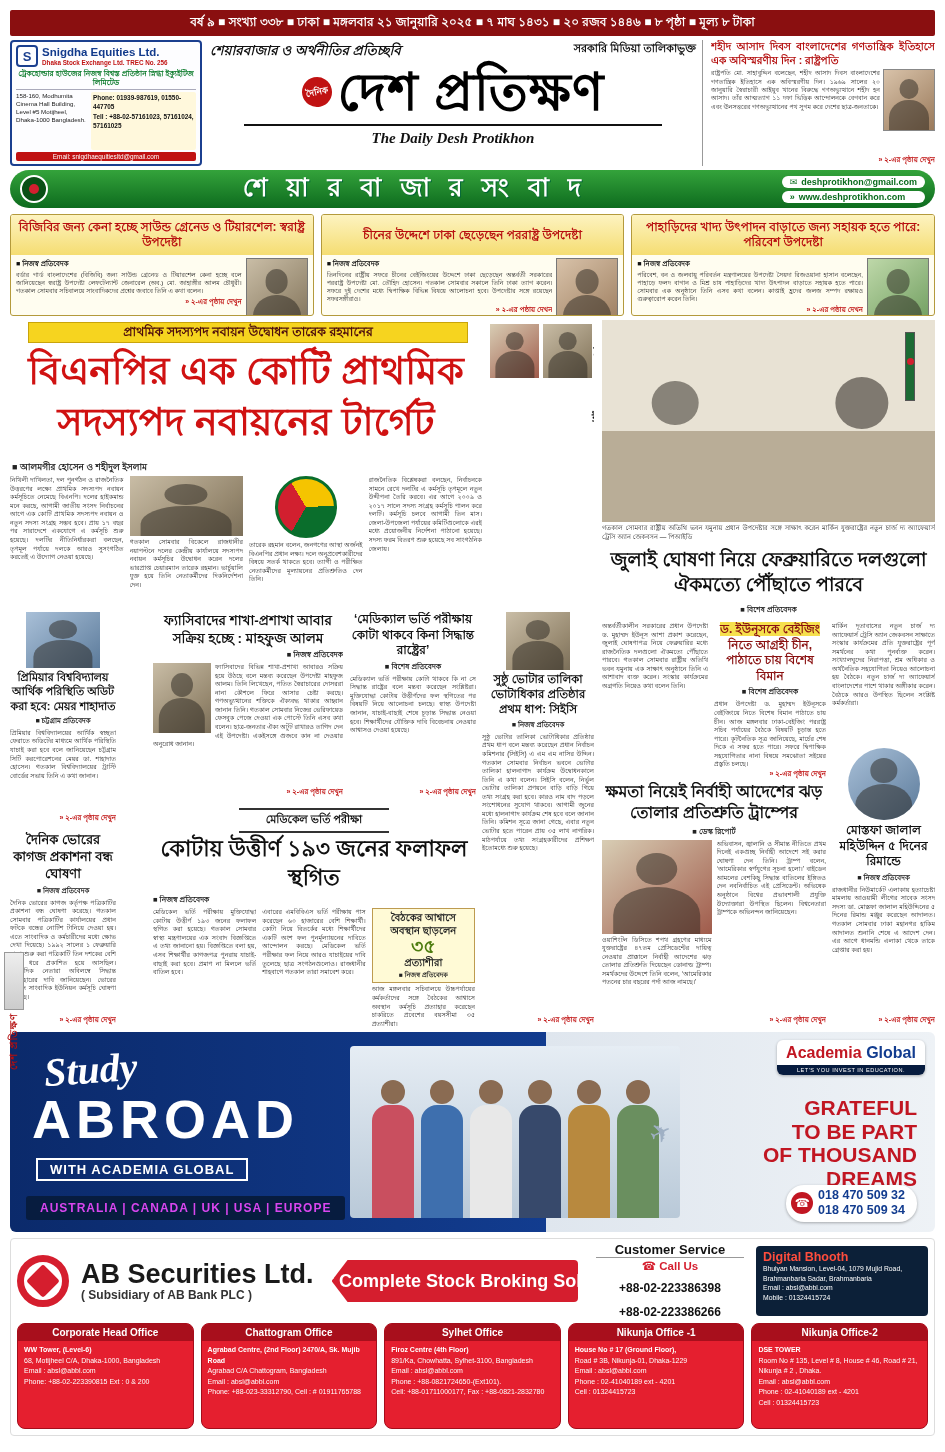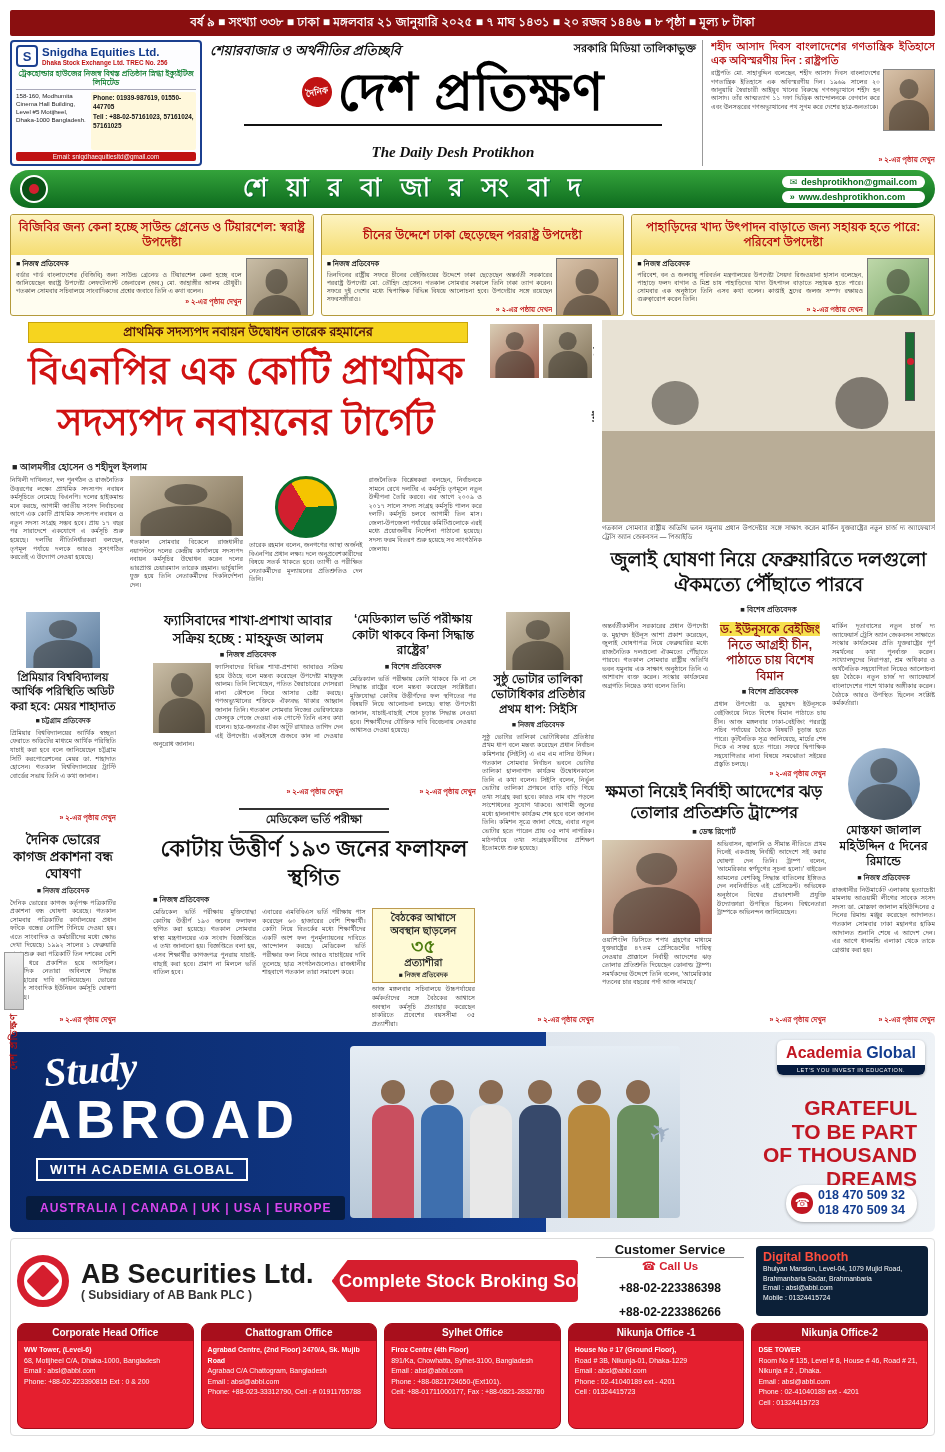--- a/index.html
+++ b/index.html
@@ -20,21 +20,21 @@
   .sn-addr{font-size:6.2px;width:72px;line-height:1.3;color:#222;}
   .sn-contact{font-size:6.4px;flex:1;line-height:1.45;color:#111;font-weight:bold;background:#fff8dc;padding:1px 2px;border-radius:2px;}
   .sn-email{font-size:6.4px;background:#c01212;color:#fff;text-align:center;border-radius:2px;padding:1px 0;margin-top:2px;white-space:nowrap;overflow:hidden;}
   .masthead{flex:1;display:flex;flex-direction:column;align-items:center;overflow:hidden;border-right:1px solid #999;padding-right:6px;}
   .mh-top{width:100%;display:flex;justify-content:space-between;align-items:flex-start;font-size:12px;}
   .mh-left{font-weight:bold;font-style:italic;font-size:13.5px;}
   .mh-right{font-weight:bold;font-size:11px;}
   .mh-title-row{display:flex;align-items:center;gap:6px;margin-top:2px;}
   .mh-badge{background:#c01212;color:#fff;font-size:9px;font-weight:bold;border-radius:50%;width:30px;height:30px;display:flex;align-items:center;justify-content:center;transform:rotate(-12deg);flex-shrink:0;}
   .mh-title{font-size:52px;font-weight:900;line-height:1.05;letter-spacing:1px;color:#000;white-space:nowrap;}
-  .mh-sub{width:86%;text-align:center;font-family:"Liberation Serif","DejaVu Serif",serif;font-style:italic;font-size:15px;font-weight:bold;border-top:2px solid #111;margin-top:4px;padding-top:18px;color:#111;}
+  .mh-sub{width:86%;text-align:center;font-family:"Liberation Serif","DejaVu Serif",serif;font-style:italic;font-size:15px;font-weight:bold;border-top:2px solid #111;margin-top:4px;padding-top:4px;color:#111;}
   .asad{width:224px;overflow:hidden;display:flex;flex-direction:column;}
   .asad-head{font-size:10.5px;font-weight:bold;color:#b40f0f;line-height:1.3;text-align:justify;}
   .asad-row{display:flex;gap:3px;margin-top:2px;flex:1;overflow:hidden;}
   .asad-body{font-size:6.2px;line-height:1.35;text-align:justify;color:#222;flex:1;overflow:hidden;}
   .asad-ph{width:52px;height:62px;border:1px solid #888;}
   .cont{font-size:7px;color:#c01212;font-weight:bold;text-align:right;margin-top:1px;}
   
   .ph{position:relative;background:linear-gradient(140deg,#c9bda6,#95876e 70%,#7b6f5a);overflow:hidden;flex-shrink:0;}
   .ph::before{content:"";position:absolute;left:50%;top:14%;width:38%;height:34%;transform:translateX(-50%);border-radius:50%;background:rgba(40,35,30,.5);}
   .ph::after{content:"";position:absolute;left:50%;top:50%;width:80%;height:62%;transform:translateX(-50%);border-radius:48% 48% 0 0;background:rgba(40,35,30,.5);}
@@ -287,21 +287,21 @@
       <div class="cont">» ২-এর পৃষ্ঠায় দেখুন</div>
     </div>
 
     <div class="abs" style="left:0;top:512px;width:106px;height:194px;display:flex;flex-direction:column;">
       <div class="hl-md" style="font-size:13px;">দৈনিক ভোরের কাগজ প্রকাশনা বন্ধ ঘোষণা</div>
       <div class="by-c" style="font-size:7px;">■ নিজস্ব প্রতিবেদক</div>
       <div class="body-t" style="flex:1;">দৈনিক ভোরের কাগজ কর্তৃপক্ষ পত্রিকাটির প্রকাশনা বন্ধ ঘোষণা করেছে। গতকাল সোমবার পত্রিকাটির কার্যালয়ের প্রধান ফটকে বন্ধের নোটিশ টানিয়ে দেওয়া হয়। এতে সাংবাদিক ও কর্মচারীদের মধ্যে ক্ষোভ দেখা দিয়েছে। ১৯৯২ সালের ১ ফেব্রুয়ারি যাত্রা শুরু করা পত্রিকাটি তিন দশকের বেশি সময় ধরে প্রকাশিত হয়ে আসছিল। সাংবাদিক নেতারা অবিলম্বে সিদ্ধান্ত প্রত্যাহারের দাবি জানিয়েছেন। ভোরের কাগজ সাংবাদিক ইউনিয়ন কর্মসূচি ঘোষণা করেছে।</div>
       <div class="cont">» ২-এর পৃষ্ঠায় দেখুন</div>
     </div>
 
-    <div class="abs" style="left:143px;top:292px;width:190px;height:186px;display:flex;flex-direction:column;">
+    <div class="abs" style="left:143px;top:292px;width:190px;height:186px;display:flex;flex-direction:column;align-items:flex-end;">
       <div class="hl-md" style="font-size:13.5px;">ফ্যাসিবাদের শাখা-প্রশাখা আবার সক্রিয় হচ্ছে : মাহফুজ আলম</div>
       <div class="by-c">■ নিজস্ব প্রতিবেদক</div>
       <div class="body-t" style="flex:1;">
         <div class="ph" style="width:58px;height:70px;float:left;margin:0 4px 2px 0;"></div>
         <span>ফ্যাসিবাদের বিভিন্ন শাখা-প্রশাখা আবারও সক্রিয় হয়ে উঠছে বলে মন্তব্য করেছেন উপদেষ্টা মাহফুজ আলম। তিনি লিখেছেন, পতিত স্বৈরাচারের দোসররা নানা কৌশলে ফিরে আসার চেষ্টা করছে। গণঅভ্যুত্থানের শক্তিকে ঐক্যবদ্ধ থাকার আহ্বান জানান তিনি। গতকাল সোমবার নিজের ভেরিফায়েড ফেসবুক পেজে দেওয়া এক পোস্টে তিনি এসব কথা বলেন। ছাত্র-জনতার ঐক্য অটুট রাখারও তাগিদ দেন এই উপদেষ্টা। একইসঙ্গে গুজবে কান না দেওয়ার অনুরোধ জানান।</span>
       </div>
       <div class="cont">» ২-এর পৃষ্ঠায় দেখুন</div>
     </div>
 
     <div class="abs" style="left:340px;top:292px;width:126px;height:186px;display:flex;flex-direction:column;">

